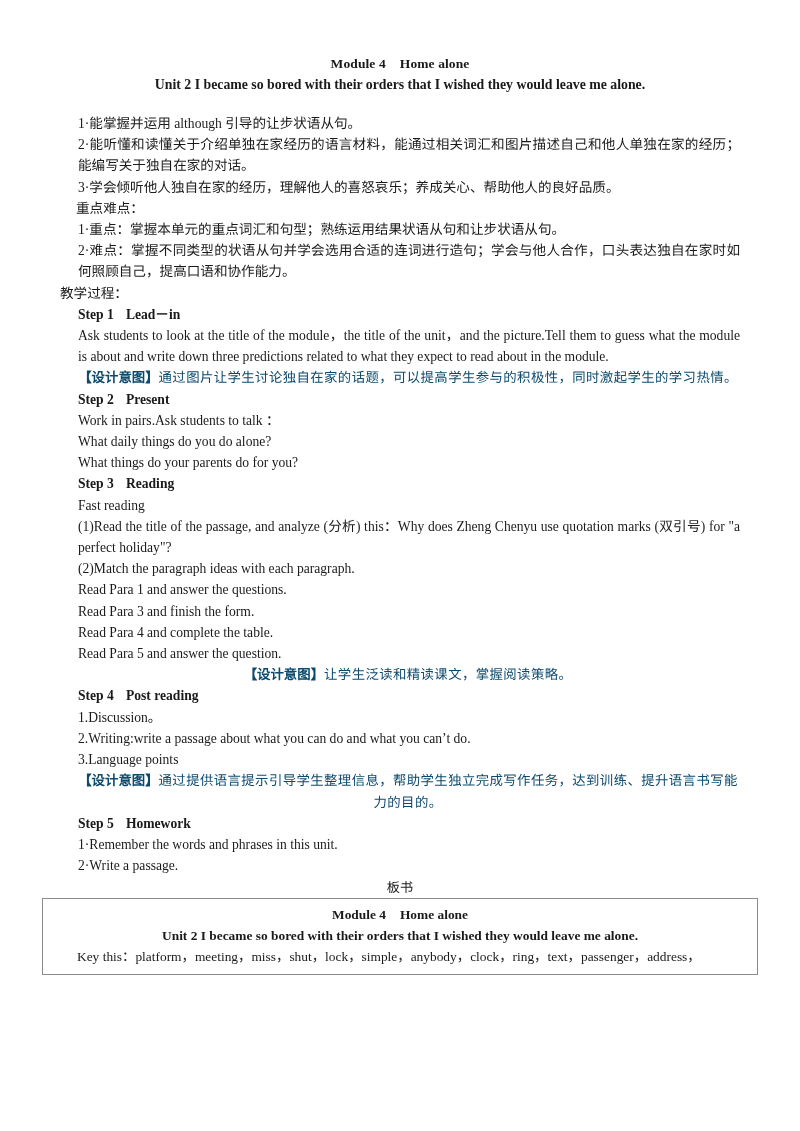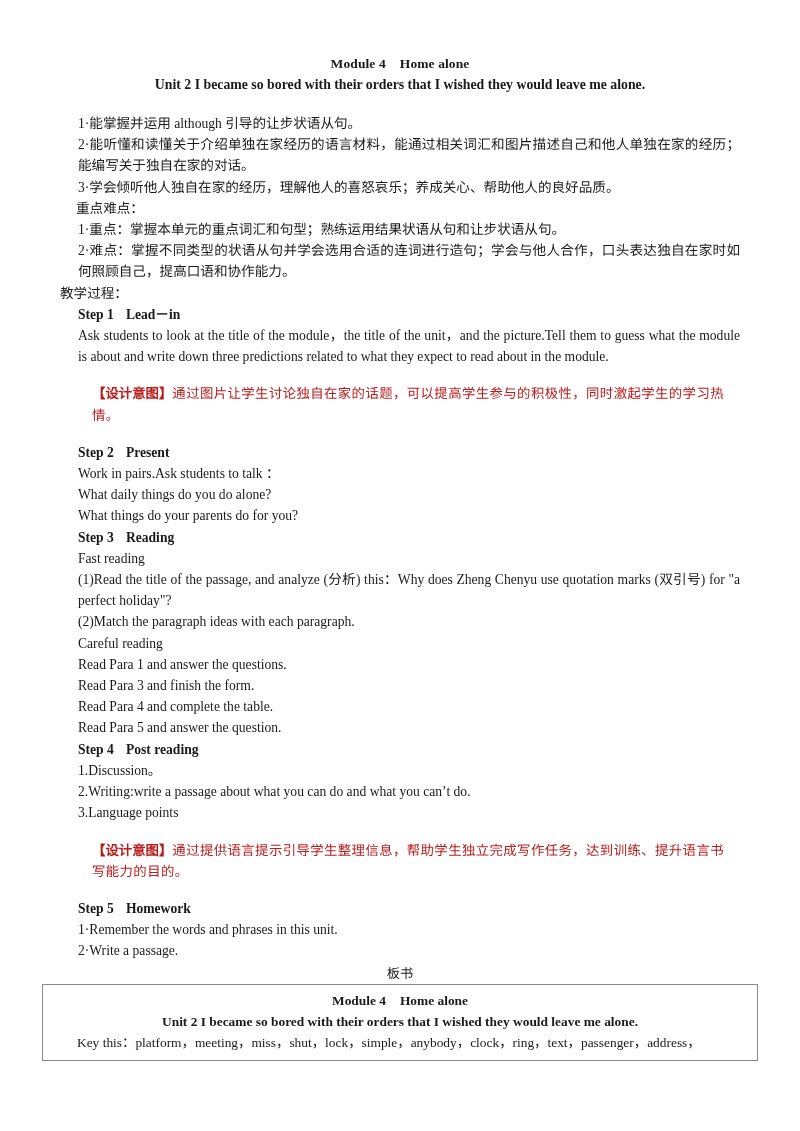--- a/index.html
+++ b/index.html
@@ -67,27 +67,28 @@
     font-weight: bold;
     font-size: 13.6px;
     line-height: 21.2px;
     margin: 0;
     padding-left: 18px;
   }
   .step .gap { display: inline-block; width: 12px; }
 
   
   p.intent {
-    margin: 16px;
+    margin: 0;
     padding-left: 16px;
     font-size: 13.4px;
     line-height: 21.2px;
     font-family: "DejaVu Serif", "Liberation Serif", serif;
-    color: #b91c1c;
+    color: #0c4a6e;
     letter-spacing: 0.4px;
+    text-align: center;
   }
   p.intent .tag { font-weight: bold; letter-spacing: 0; }
 
   
   .board-label {
     text-align: center;
     font-size: 13.2px;
     line-height: 19px;
     margin: 2px 0 1px 0;
   }
@@ -159,25 +160,25 @@
     <p class="line ind1">Work in pairs.Ask students to talk ：</p>
     <p class="line ind1">What daily things do you do alone?</p>
     <p class="line ind1">What things do your parents do for you?</p>
 
     <p class="step">
       <span>Step 3</span><span class="gap"></span><span>Reading</span>
     </p>
     <p class="line ind1">Fast reading</p>
     <p class="line ind1">(1)Read the title of the passage, and analyze (分析) this：Why does Zheng Chenyu use quotation marks (双引号) for "a perfect holiday"?</p>
     <p class="line ind1">(2)Match the paragraph ideas with each paragraph.</p>
-    <p class="line ind1">Careful reading</p>
     <p class="line ind1">Read Para 1 and answer the questions.</p>
     <p class="line ind1">Read Para 3 and finish the form.</p>
     <p class="line ind1">Read Para 4 and complete the table.</p>
     <p class="line ind1">Read Para 5 and answer the question.</p>
+    <p class="intent"><span class="tag">【设计意图】</span><span>让学生泛读和精读课文，掌握阅读策略。</span></p>
 
     <p class="step">
       <span>Step 4</span><span class="gap"></span><span>Post reading</span>
     </p>
     <p class="line ind1">1.Discussion。</p>
     <p class="line ind1">2.Writing:write a passage about what you can do and what you can’t do.</p>
     <p class="line ind1">3.Language points</p>
     <p class="intent"><span class="tag">【设计意图】</span><span>通过提供语言提示引导学生整理信息，帮助学生独立完成写作任务，达到训练、提升语言书写能力的目的。</span></p>
 
     <p class="step">

